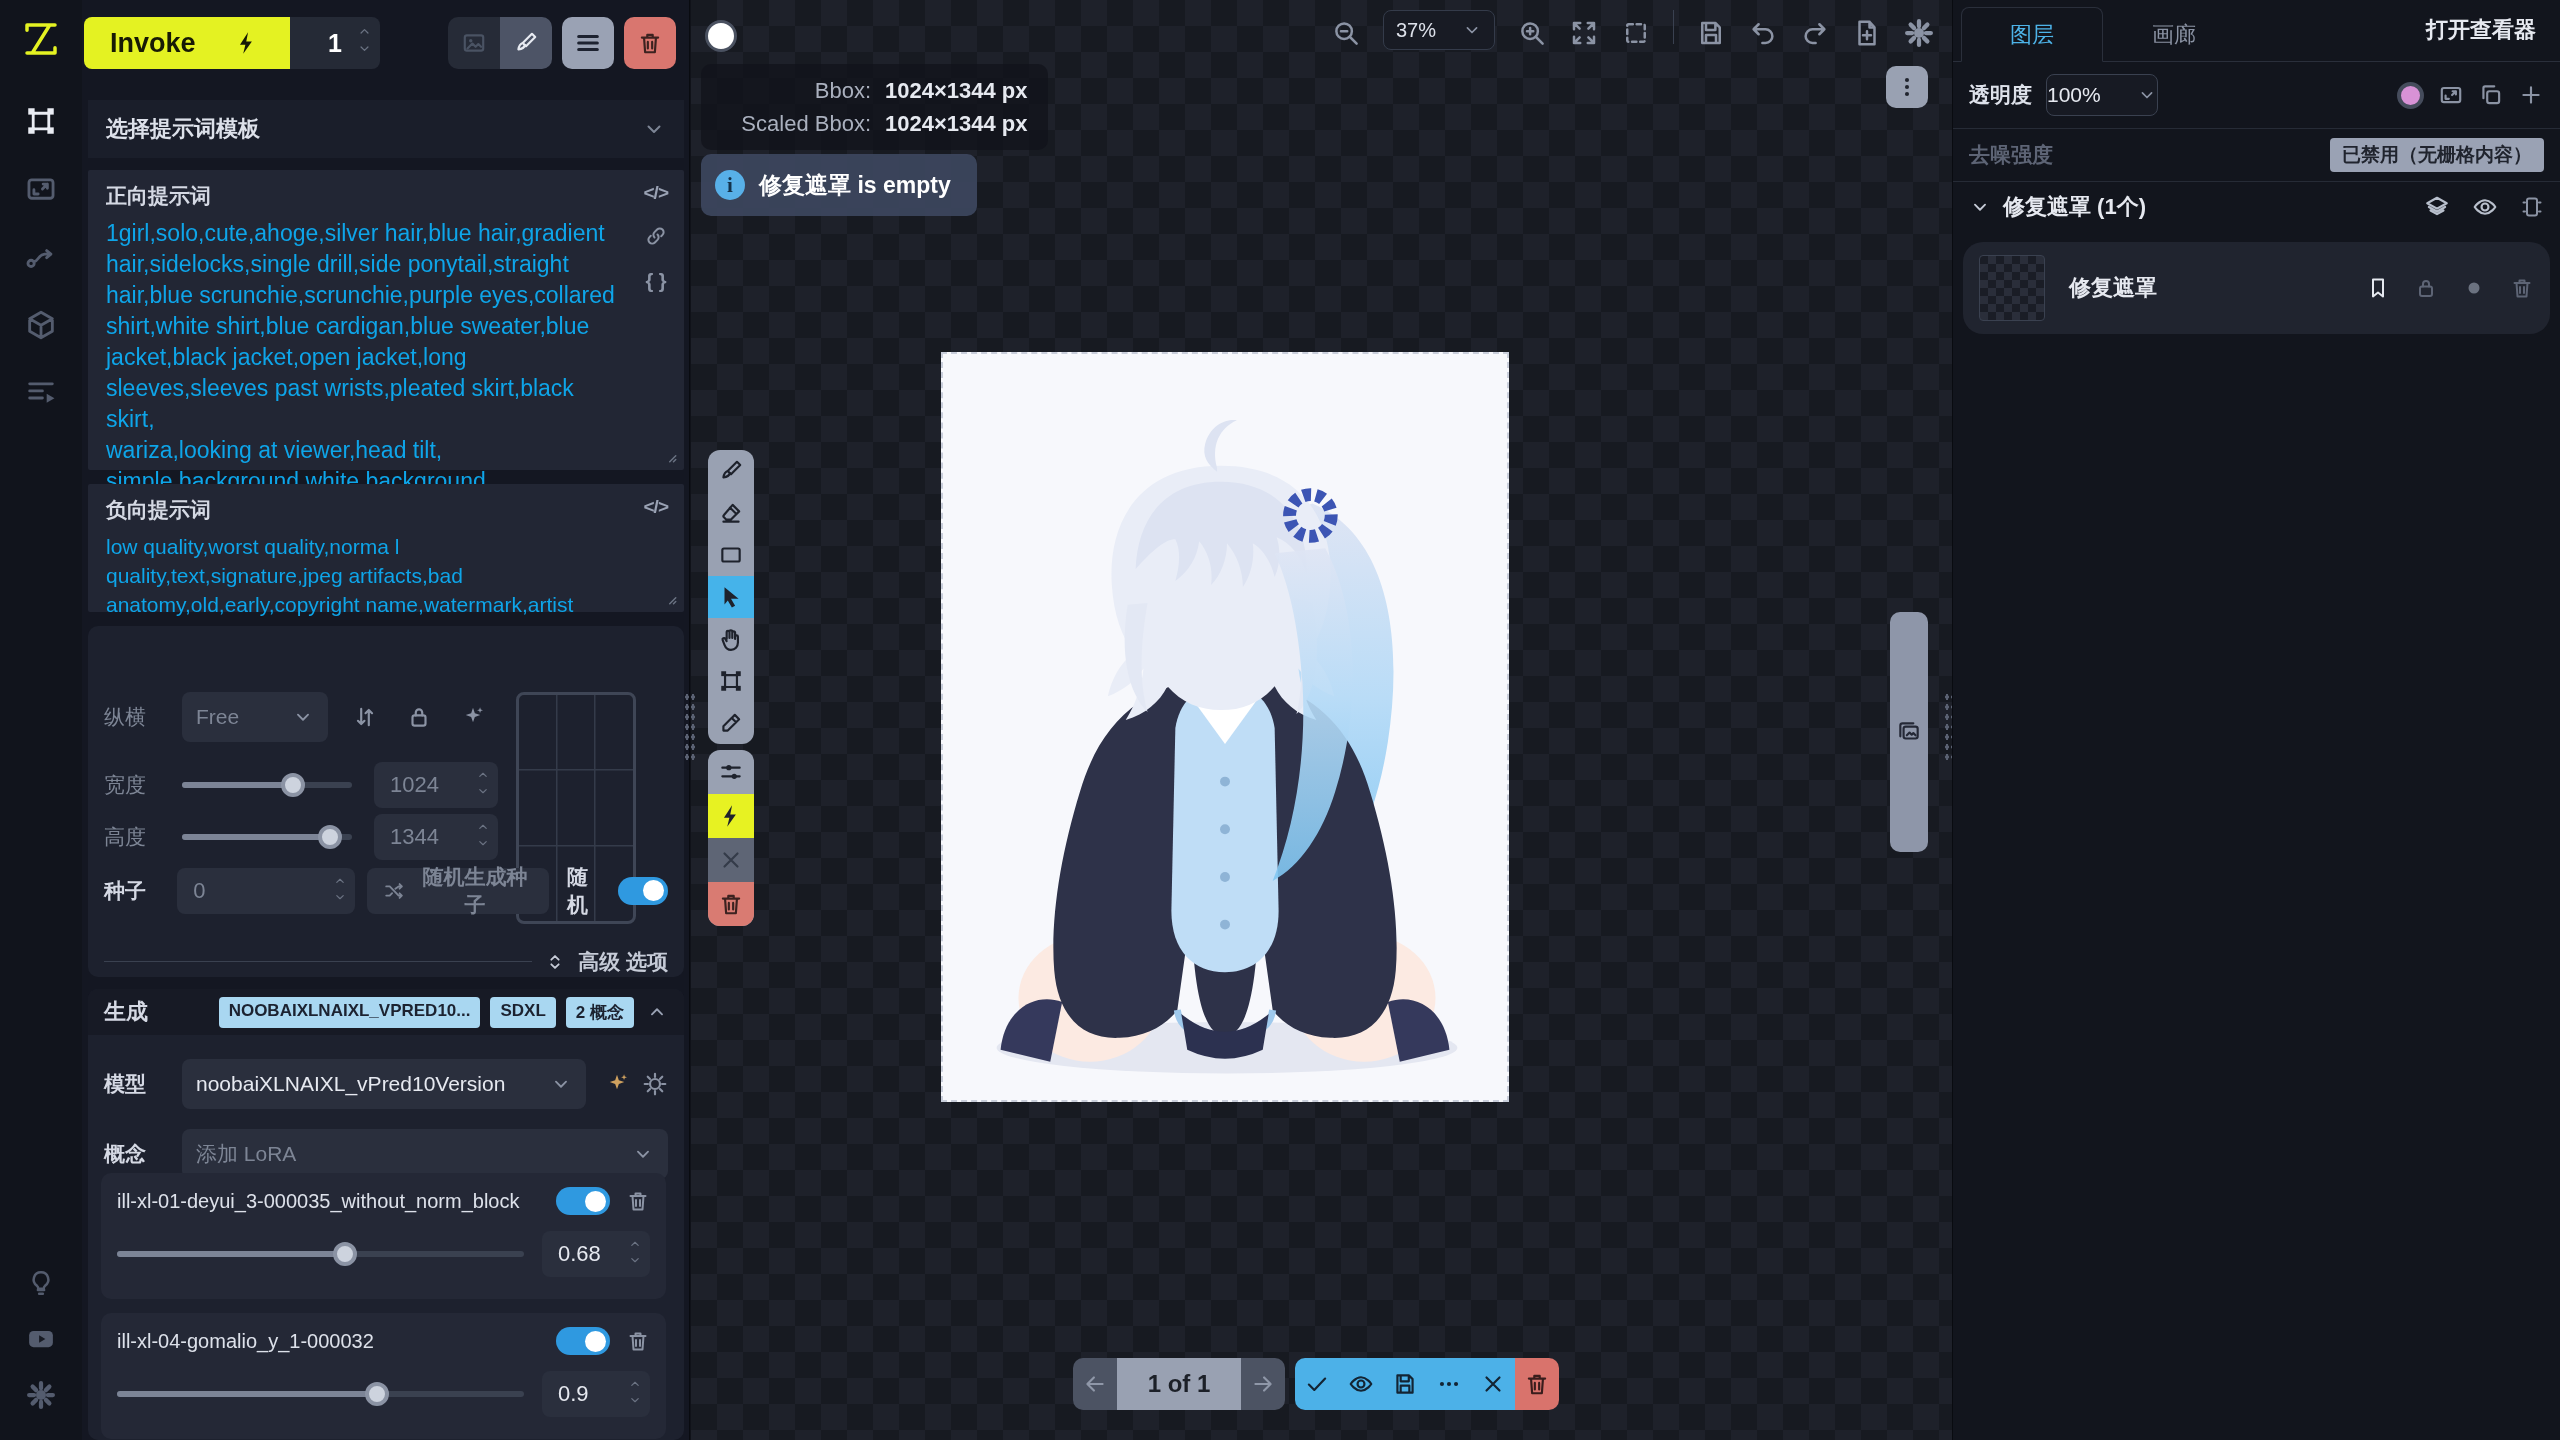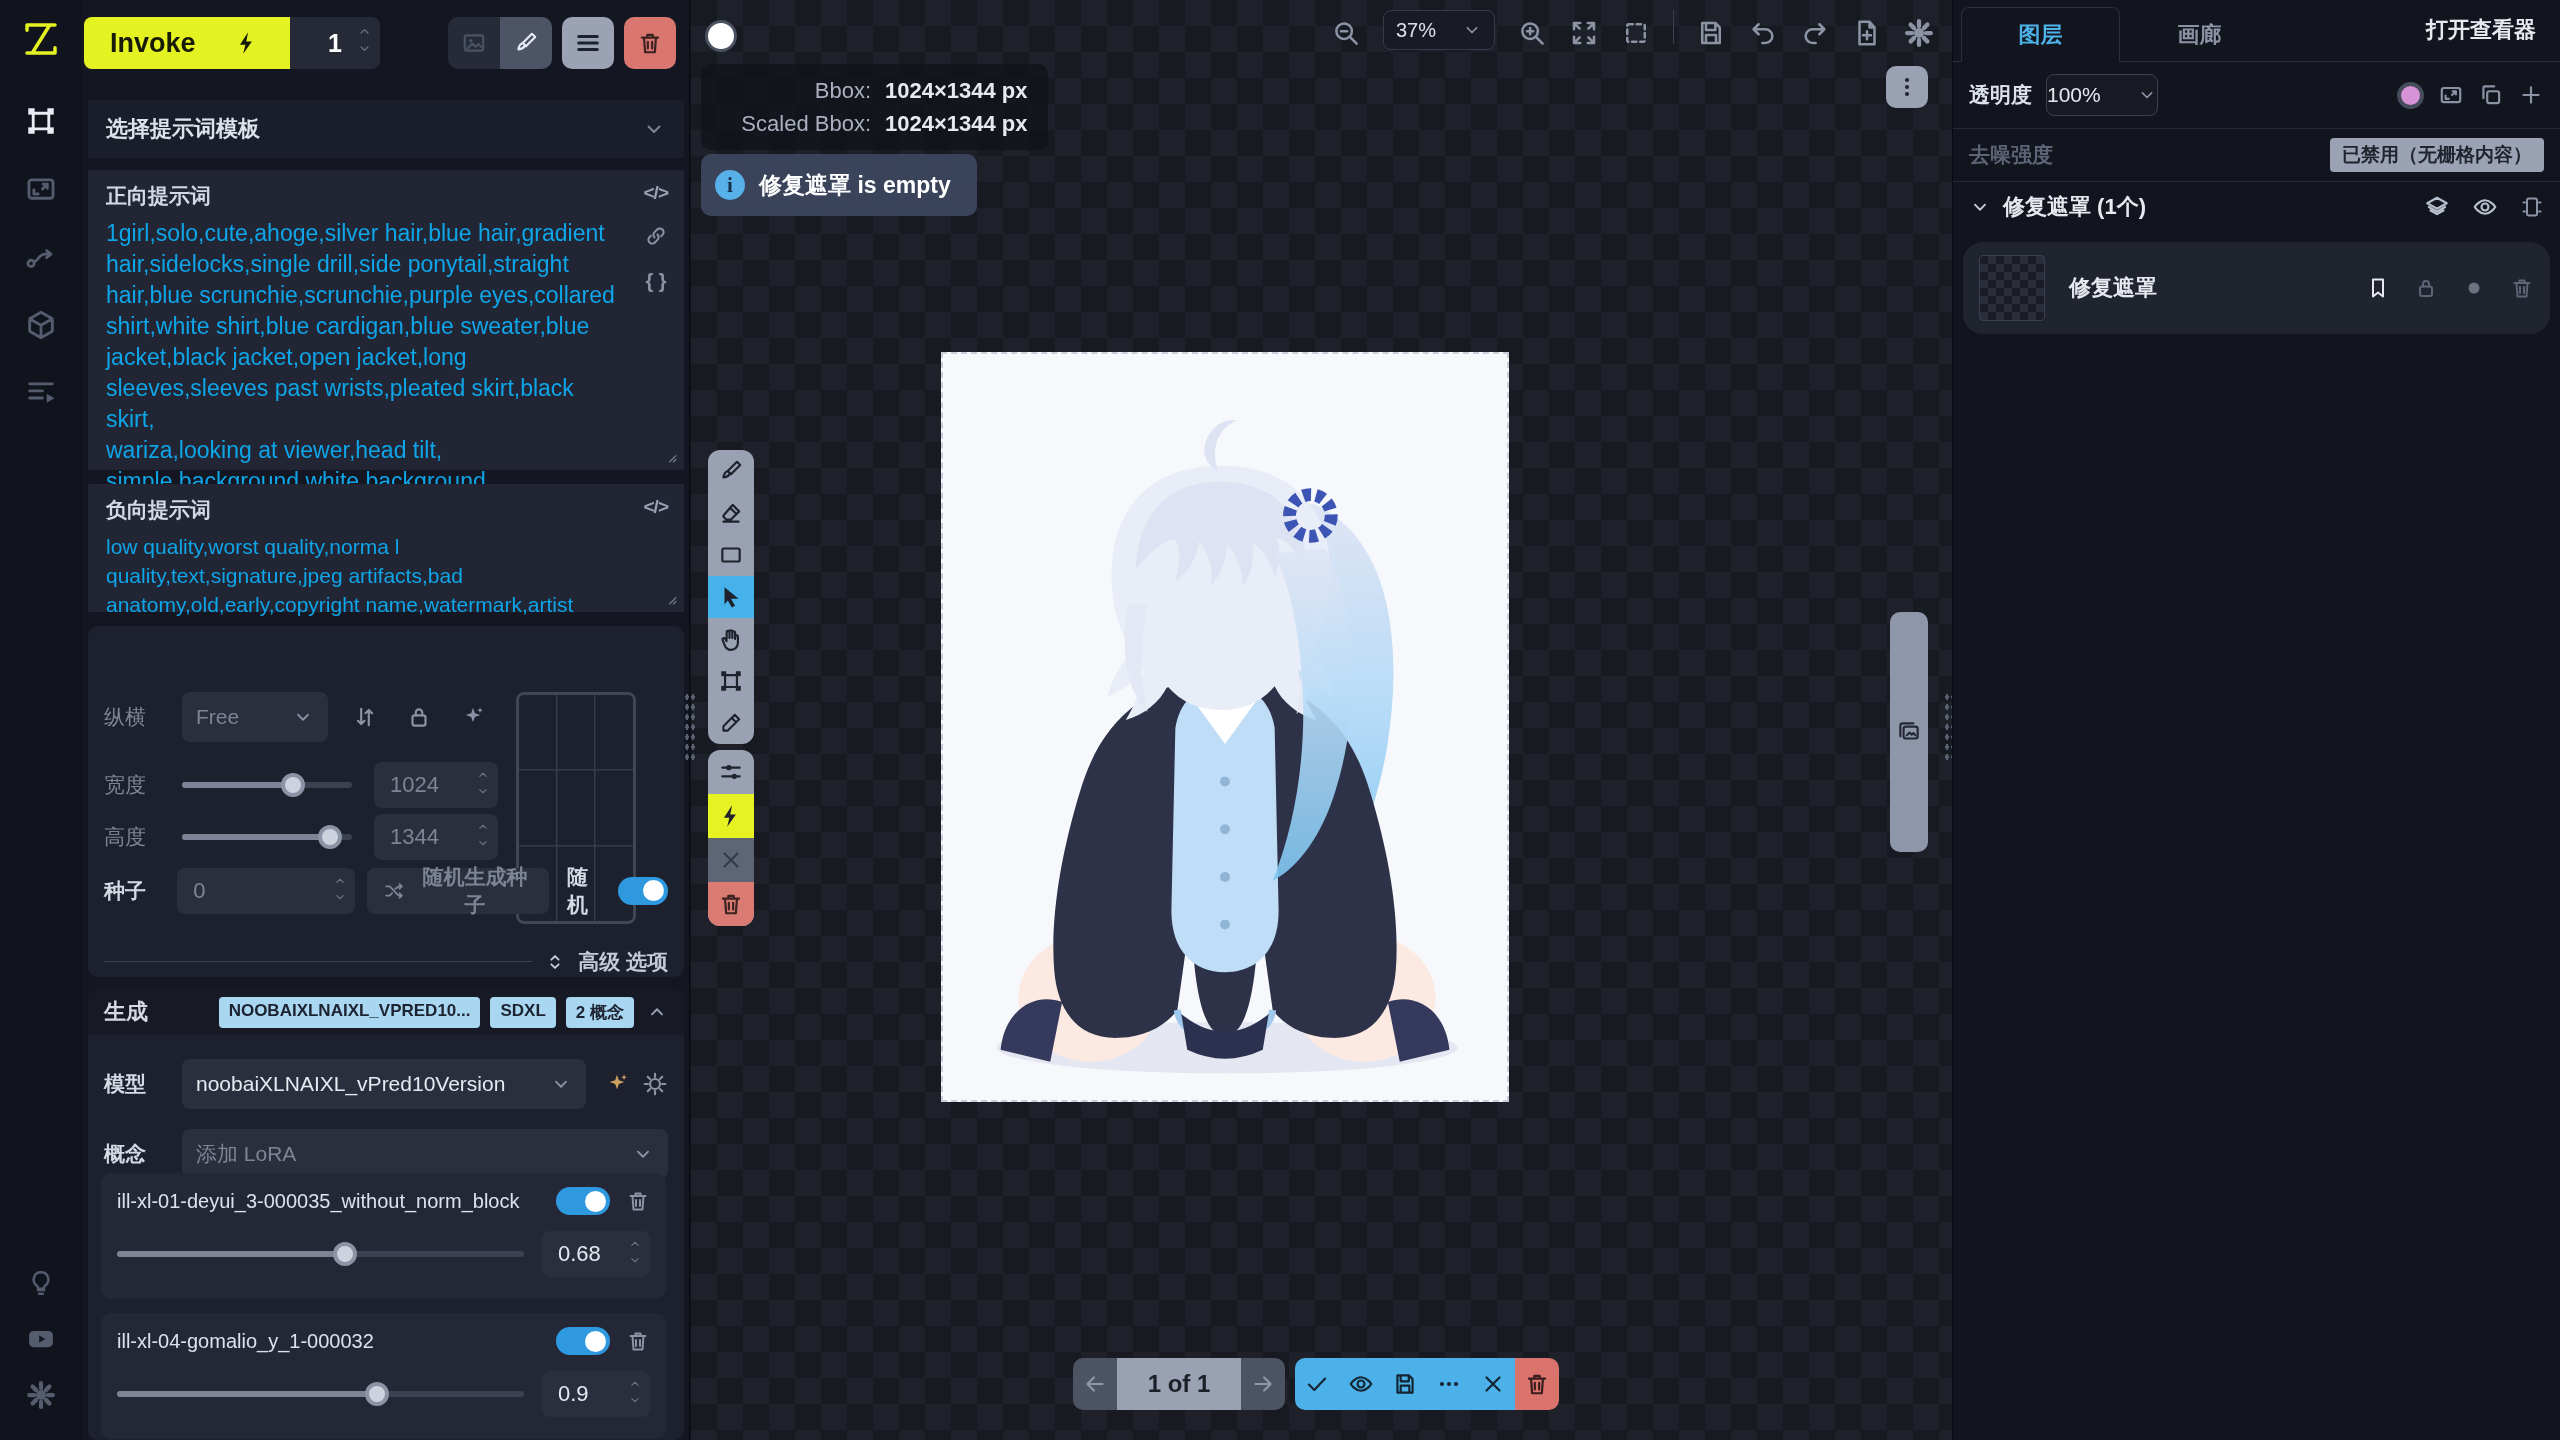--- a/index.html
+++ b/index.html
@@ -109,21 +109,21 @@
 .actions{position:absolute;left:604px;top:1358px;height:52px;display:flex;border-radius:10px;overflow:hidden}
 .act{width:44px;height:52px;background:#4cb1e8;color:#132433;display:flex;align-items:center;justify-content:center}
 .act.danger{background:#d9736c;color:#391d1c}
 .grip-v{position:absolute;width:12px;height:70px;top:692px;
  background-image:radial-gradient(#5a6172 1.6px,transparent 1.8px);background-size:6px 10px}
 .grip-v.l{left:684px}.grip-v.r{left:1944px}
 
 
 .right-col{position:absolute;left:1952px;top:0;width:608px;height:1440px;background:#12151d;border-left:1px solid #090b10}
 .tabs-row{height:62px;border-bottom:1px solid #2a2f3b;display:flex;align-items:flex-end;padding:0 0 0 8px}
-.tab{width:159px;height:55px;display:flex;align-items:center;justify-content:center;font-weight:bold;font-size:22px;color:#8b93a4;position:relative;top:1px}
+.tab{width:142px;height:55px;display:flex;align-items:center;justify-content:center;font-weight:normal;font-size:22px;color:#8b93a4;position:relative;top:1px}
 .tab.active{border:1px solid #2a2f3b;border-bottom:1px solid #12151d;border-radius:8px 8px 0 0;color:#4db3e8}
 .open-viewer{margin-left:auto;margin-right:24px;height:62px;display:flex;align-items:center;font-weight:bold;font-size:22px;color:#e6e9f0}
 .op-row{height:66px;display:flex;align-items:center;gap:14px;padding:0 16px}
 .sel-outline{width:112px;height:42px;background:#171a23;border:1px solid #3a4150;border-radius:8px;display:flex;align-items:center;justify-content:space-between;padding:0 0;color:#e6e9f0;font-size:21px}
 .pink-dot{width:27px;height:27px;border-radius:50%;background:#d892d6;border:4px solid #454c5c}
 .hline{height:1px;background:#262b36;margin:0 0}
 .denoise-row{height:52px;display:flex;align-items:center;padding:0 16px;gap:12px}
 .badge-gray{margin-left:auto;background:#9aa2b4;color:#20242e;font-weight:bold;font-size:19px;padding:4px 12px;border-radius:4px}
 .group-row{height:50px;display:flex;align-items:center;padding:0 16px;gap:12px;color:#c6cbd7}
 .group-title{font-weight:bold;font-size:22px;color:#e6e9f0}

